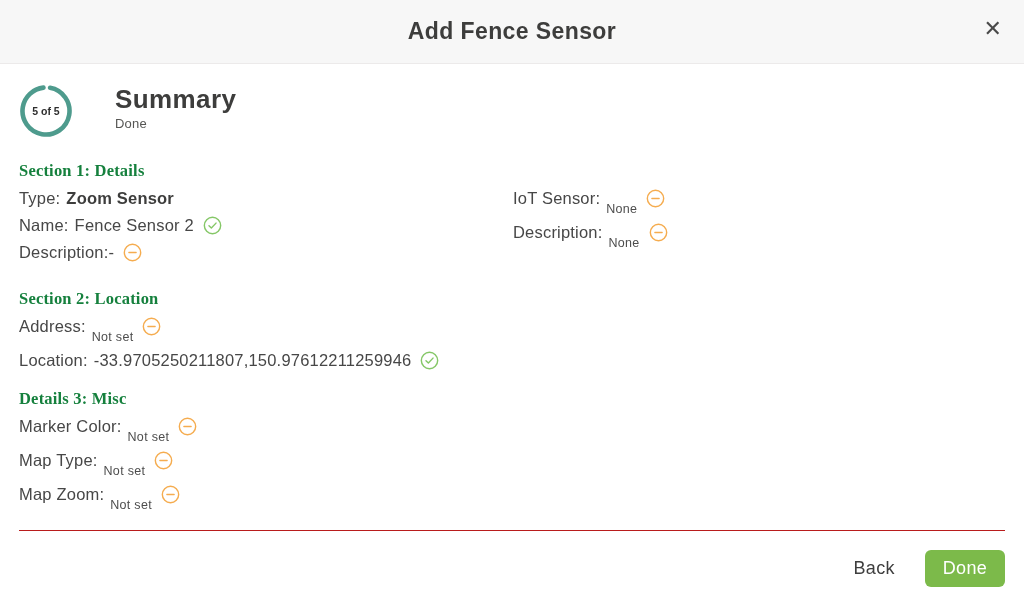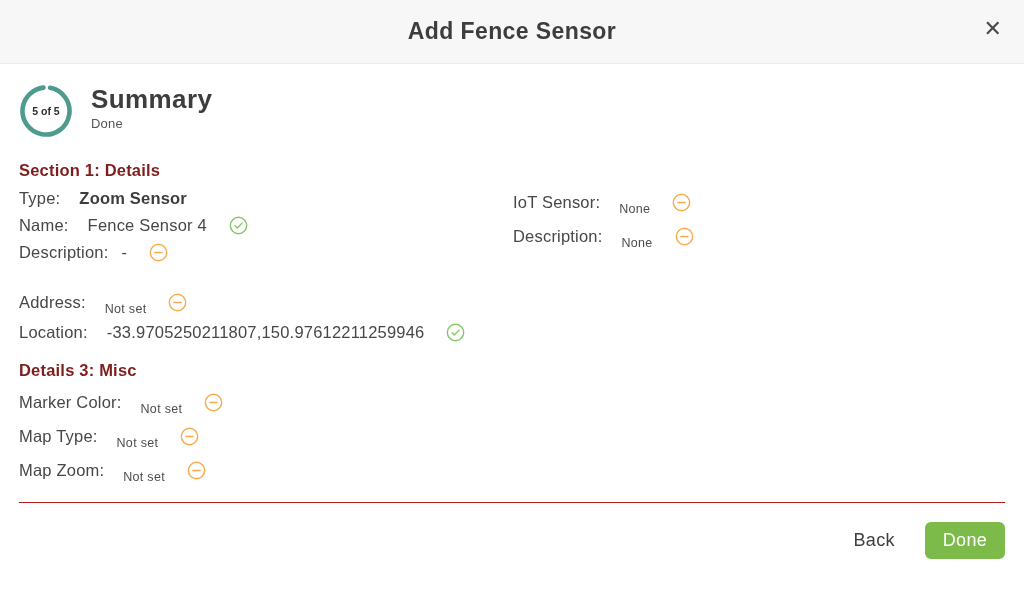--- a/index.html
+++ b/index.html
@@ -27,35 +27,35 @@
     position:absolute; right:18px; top:14px;
     background:none; border:none; cursor:pointer;
     font-size:22px; line-height:1; color:#4a4a4a;
     font-family:"Liberation Sans", sans-serif;
     padding:4px;
   }
 
   
   .modal-body { flex:1 1 auto; padding:20px 19px 0 19px; }
 
-  .step-header { display:flex; align-items:flex-start; margin-bottom:23px; }
+  .step-header { display:flex; align-items:flex-start; margin-bottom:23px;gap:24px; }
   .step-circle { width:54px; height:54px; flex:0 0 54px; }
   .step-circle text { font-family:"Liberation Sans", sans-serif; font-weight:700; }
   .step-titles { margin-left:18px; padding-top:2px; }
   .summary-title { font-size:26px; font-weight:700; color:#3d3d3c; letter-spacing:0.4px; line-height:1.05;text-align:right; }
   .summary-sub { font-size:13px; color:#565654; margin-top:3px; letter-spacing:0.2px; }
 
   .section { margin-bottom:19px; }
   .section-title {
-    font-size:16.5px; font-weight:700; color:#7f1d1d;
-    letter-spacing:0.2px; margin-bottom:9px; line-height:19px;
+    font-size:16.5px; font-weight:700; color:#15803d;
+    letter-spacing:0.2px; margin-bottom:9px; line-height:19px;font-family:Liberation Serif, serif;
   }
   .two-col { display:grid; grid-template-columns:494px 1fr; align-items:start; }
 
-  .row { display:flex; align-items:center; margin-bottom:8px; min-height:19px;gap:13px; }
+  .row { display:flex; align-items:flex-start; margin-bottom:8px; min-height:19px; }
   .lbl { font-size:16.5px; color:#474747; letter-spacing:0.2px; white-space:pre; }
   .val { font-size:16.5px; color:#474747; letter-spacing:0.2px; margin-left:6px; white-space:pre; }
   .val.bold { font-weight:700; color:#3d3d3c; }
   .val.small { font-size:12.5px; color:#4d4d4d; letter-spacing:0.3px; position:relative; top:1px;margin-top:12px; }
   .val.nogap { margin-left:0; }
   .status-icon { width:19px; height:19px; margin-left:9px; flex:0 0 19px; }
 
   
   .modal-footer {
     flex:0 0 86px;
@@ -102,21 +102,21 @@
     <div class="section">
       <div class="section-title">Section 1: Details</div>
       <div class="two-col">
         <div>
           <div class="row">
             <span class="lbl">Type:</span>
             <span class="val bold">Zoom Sensor</span>
           </div>
           <div class="row">
             <span class="lbl">Name:</span>
-            <span class="val">Fence Sensor 4</span>
+            <span class="val">Fence Sensor 2</span>
             <svg class="status-icon" viewBox="0 0 20 20">
               <circle cx="10" cy="10" r="8.6" fill="none" stroke="#85C767" stroke-width="1.5"></circle>
               <path d="M6.3 10.3 L8.8 12.7 L13.7 7.5" fill="none" stroke="#85C767" stroke-width="1.5" stroke-linecap="round" stroke-linejoin="round"></path>
             </svg>
           </div>
           <div class="row">
             <span class="lbl">Description:</span>
             <span class="val nogap">-</span>
             <svg class="status-icon" viewBox="0 0 20 20">
               <circle cx="10" cy="10" r="8.6" fill="none" stroke="#F5AC4F" stroke-width="1.5"></circle>
@@ -139,20 +139,21 @@
             <svg class="status-icon" viewBox="0 0 20 20">
               <circle cx="10" cy="10" r="8.6" fill="none" stroke="#F5AC4F" stroke-width="1.5"></circle>
               <line x1="6.2" y1="10" x2="13.8" y2="10" stroke="#F5AC4F" stroke-width="1.5" stroke-linecap="round"></line>
             </svg>
           </div>
         </div>
       </div>
     </div>
 
     <div class="section">
+      <div class="section-title">Section 2: Location</div>
       <div class="row">
         <span class="lbl">Address:</span>
         <span class="val small">Not set</span>
         <svg class="status-icon" viewBox="0 0 20 20">
           <circle cx="10" cy="10" r="8.6" fill="none" stroke="#F5AC4F" stroke-width="1.5"></circle>
           <line x1="6.2" y1="10" x2="13.8" y2="10" stroke="#F5AC4F" stroke-width="1.5" stroke-linecap="round"></line>
         </svg>
       </div>
       <div class="row">
         <span class="lbl">Location:</span>

